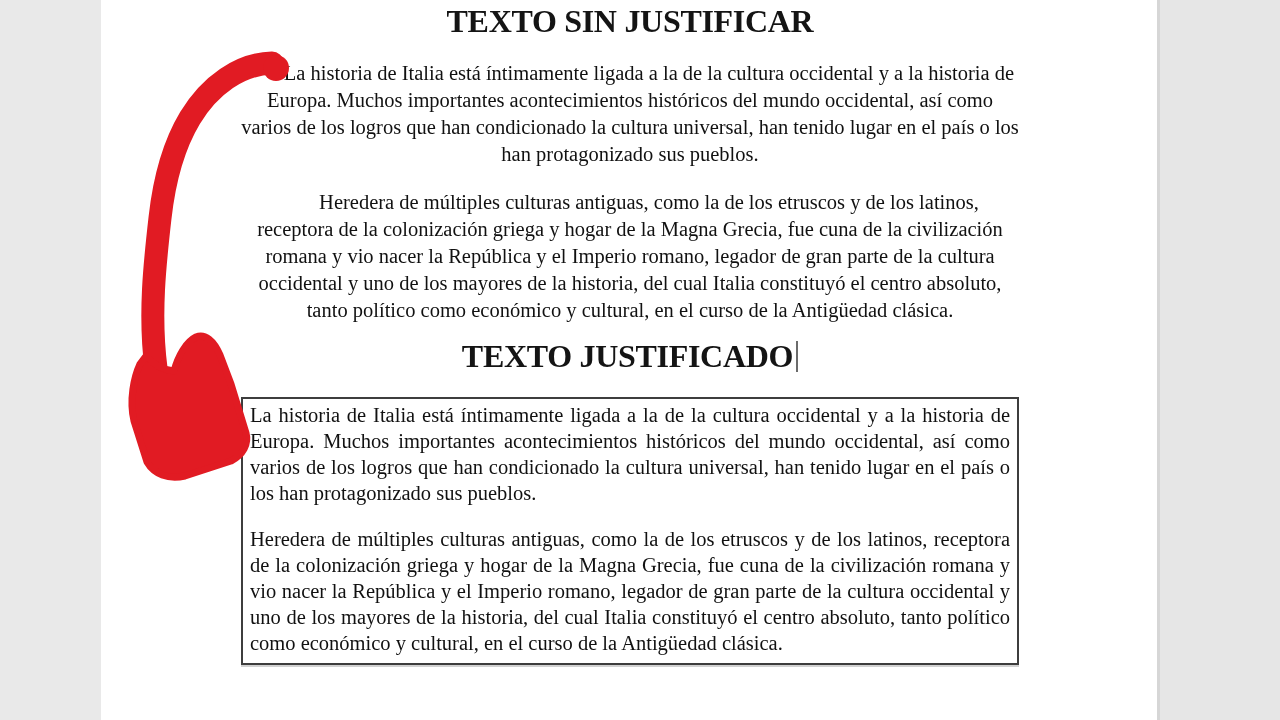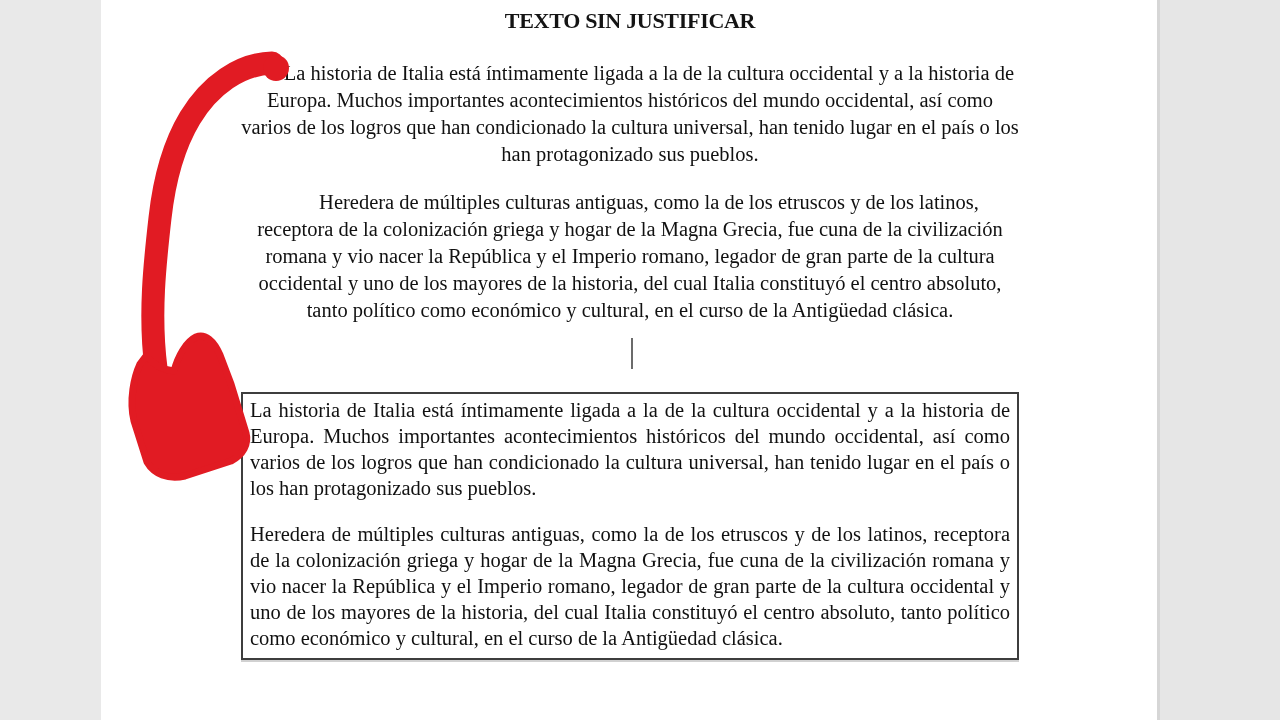--- a/index.html
+++ b/index.html
@@ -44,21 +44,21 @@
   .content {
     position: absolute;
     left: 140px;
     top: 0;
     width: 778px;
     color: #111111;
   }
   .doc-title {
     margin: 0;
     padding-top: 3px;
-    font-size: 22px;
+    font-size: 32px;
     line-height: 36px;
     font-weight: bold;
     text-align: center;
     letter-spacing: -0.3px;
     color: #141414;
   }
   .title-row {
     display: flex;
     justify-content: center;
     align-items: center;
@@ -116,20 +116,21 @@
   <div class="paper">
     <div class="content">
 
       <h1 class="doc-title">TEXTO SIN JUSTIFICAR</h1>
 
       <p class="centered first">La historia de Italia está íntimamente ligada a la de la cultura occidental y a la historia de Europa. Muchos importantes acontecimientos históricos del mundo occidental, así como varios de los logros que han condicionado la cultura universal, han tenido lugar en el país o los han protagonizado sus pueblos.</p>
 
       <p class="centered second">Heredera de múltiples culturas antiguas, como la de los etruscos y de los latinos, receptora de la colonización griega y hogar de la Magna Grecia, fue cuna de la civilización romana y vio nacer la República y el Imperio romano, legador de gran parte de la cultura occidental y uno de los mayores de la historia, del cual Italia constituyó el centro absoluto, tanto político como económico y cultural, en el curso de la Antigüedad clásica.</p>
 
       <div class="title-row">
+        <h1 class="doc-title">TEXTO JUSTIFICADO</h1>
           <span class="caret"></span>
       </div>
 
       <div class="justified-box">
         <p class="justified first">La historia de Italia está íntimamente ligada a la de la cultura occidental y a la historia de Europa. Muchos importantes acontecimientos históricos del mundo occidental, así como varios de los logros que han condicionado la cultura universal, han tenido lugar en el país o los han protagonizado sus pueblos.</p>
         <p class="justified second">Heredera de múltiples culturas antiguas, como la de los etruscos y de los latinos, receptora de la colonización griega y hogar de la Magna Grecia, fue cuna de la civilización romana y vio nacer la República y el Imperio romano, legador de gran parte de la cultura occidental y uno de los mayores de la historia, del cual Italia constituyó el centro absoluto, tanto político como económico y cultural, en el curso de la Antigüedad clásica.</p>
       </div>
 
     </div>
   </div>

